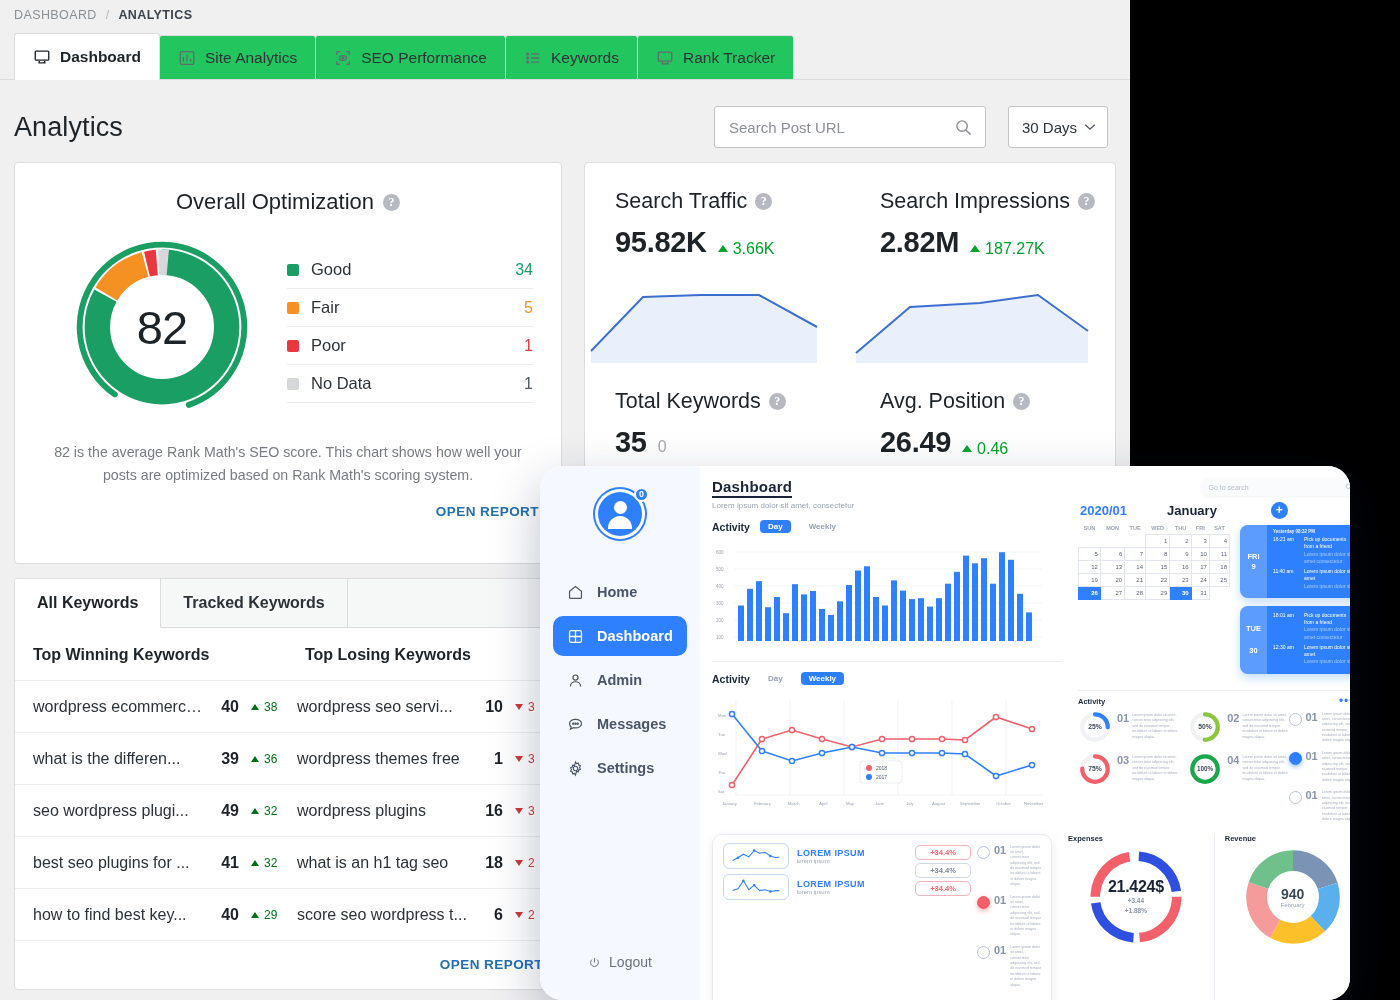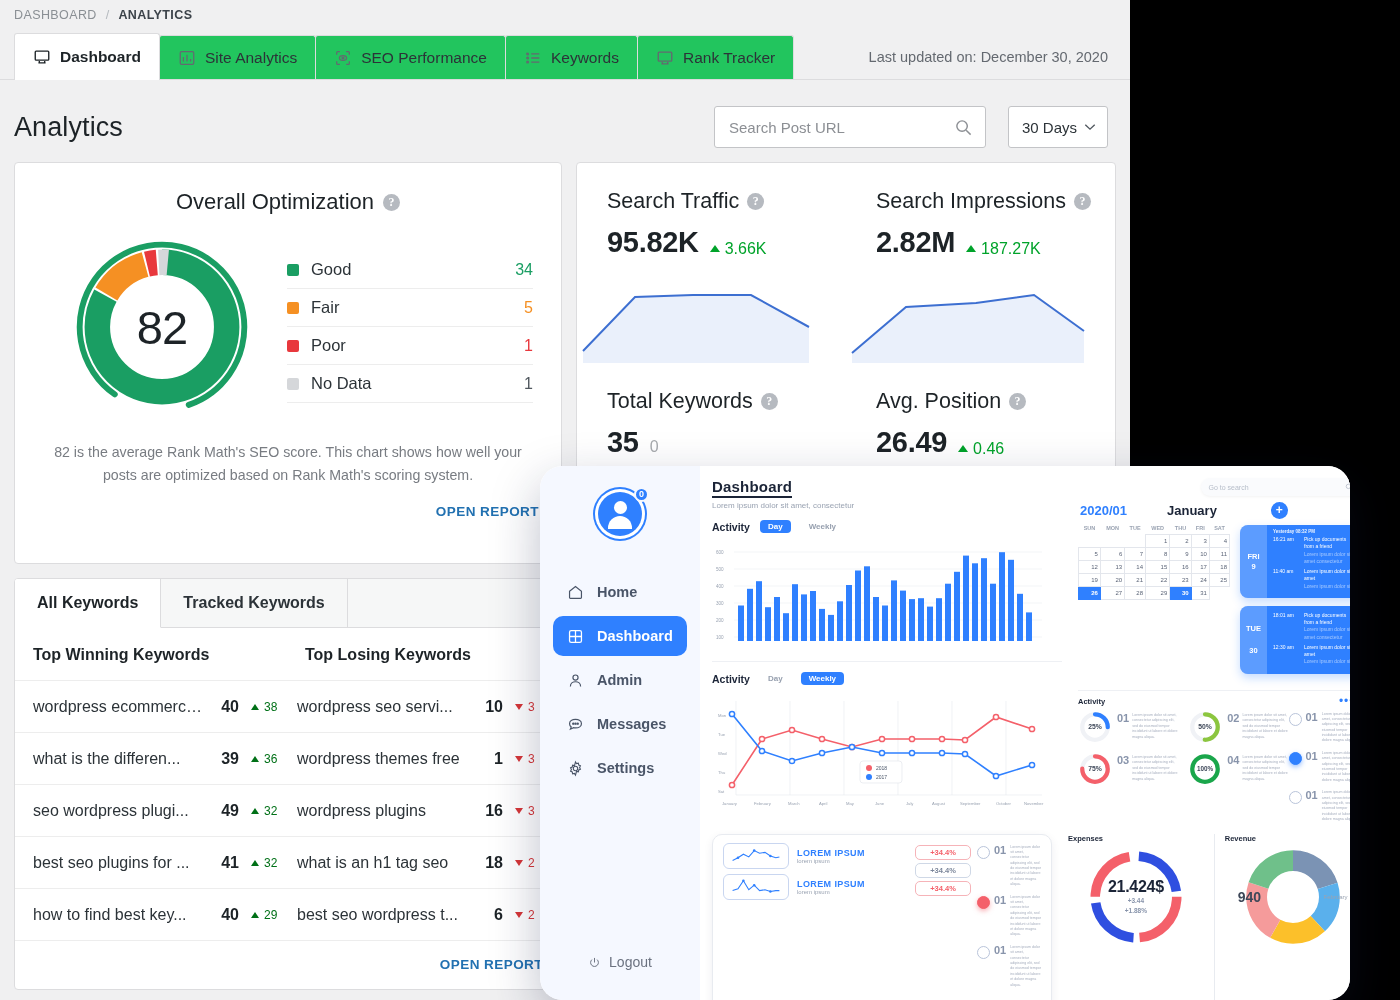--- a/index.html
+++ b/index.html
@@ -68,21 +68,21 @@
   .searchbox input::placeholder { color: #8c8f94; }
   .searchbox .s-ic { position: absolute; right: 12px; top: 11px; color: #8c8f94; }
   .rangesel {
     width: 100px; height: 42px; background: #fff;
     border: 1px solid #c3c4c7; border-radius: 3px;
     display: flex; align-items: center; justify-content: space-between;
     padding: 0 11px 0 13px; font-size: 15px; color: #2c3338;
   }
   .chev { width: 12px; height: 8px; color: #50575e; }
 
-  .grid-row { display: flex; gap: 14px; padding: 0 14px; align-items: stretch; }
+  .grid-row { display: flex; gap: 22px; padding: 0 14px; align-items: stretch; }
 
   .card {
     background: #fff; border: 1px solid #dcdcde; border-radius: 4px;
   }
 
   
   .opt-card { width: 548px; padding: 26px 22px 16px; }
   .card-title {
     text-align: center; font-size: 22px; color: #1d2327; font-weight: 400;
     display: flex; align-items: center; justify-content: center; gap: 9px;
@@ -333,21 +333,20 @@
         </svg>
         <span>Keywords</span>
       </div>
       <div class="tab">
         <svg class="ticon" viewBox="0 0 20 20" fill="none" stroke="currentColor" stroke-width="1.5">
           <rect x="2.5" y="3.5" width="15" height="10" rx="1"></rect>
             <path d="M6 16.5h8M7 14.5v2M13 14.5v2"></path>
         </svg>
         <span>Rank Tracker</span>
       </div>
-      <div class="updated">Last updated on: December 30, 2020</div>
     </div>
 
     <div class="page-head">
       <div class="page-title">Analytics</div>
       <div class="head-tools">
         <div class="searchbox">
           <input placeholder="Search Post URL" style="">
           <svg class="s-ic" width="19" height="19" viewBox="0 0 20 20" fill="none" stroke="currentColor" stroke-width="1.5">
             <circle cx="8.5" cy="8.5" r="5.5"></circle>
               <path d="M12.8 12.8L17.5 17.5"></path>
@@ -578,21 +577,21 @@
       <div class="kw-row">
         <div class="kw-col">
           <span class="kw-name">how to find best key...</span>
           <span class="kw-pos">40</span>
           <span class="kw-diff up">
               <span class="t-up"></span>
               <span>29</span>
             </span>
         </div>
         <div class="kw-col">
-          <span class="kw-name">best seo wordpress t...</span>
+          <span class="kw-name">score seo wordpress t...</span>
           <span class="kw-pos">6</span>
           <span class="kw-diff down">
               <span class="t-dn"></span>
               <span>2</span>
             </span>
         </div>
       </div>
 
       <div class="kw-foot">
         <span class="open-report">OPEN REPORT</span>
@@ -1117,21 +1116,21 @@
             <div style="position:relative;width:110px;height:104px;margin:2px auto 0">
               <svg viewBox="0 0 120 120" width="110" height="104">
                 <g transform="rotate(-90 60 60)" fill="none" stroke-width="24">
                   <circle cx="60" cy="60" r="42" stroke="#7b93b4" stroke-dasharray="52.8 211.2"></circle>
                   <circle cx="60" cy="60" r="42" stroke="#5ab0ec" stroke-dasharray="47.5 216.5" stroke-dashoffset="-52.8"></circle>
                   <circle cx="60" cy="60" r="42" stroke="#fcc02a" stroke-dasharray="52.8 211.2" stroke-dashoffset="-100.3"></circle>
                   <circle cx="60" cy="60" r="42" stroke="#f59b9b" stroke-dasharray="58.1 205.9" stroke-dashoffset="-153.1"></circle>
                   <circle cx="60" cy="60" r="42" stroke="#6fc08a" stroke-dasharray="52.8 211.2" stroke-dashoffset="-211.2"></circle>
                 </g>
               </svg>
-              <div style="position:absolute;inset:0;display:flex;flex-direction:row;align-items:center;justify-content:space-between">
+              <div style="position:absolute;inset:0;display:flex;flex-direction:column;align-items:center;justify-content:center">
                 <div class="rev-val">940</div>
                 <div class="rev-sub">February</div>
               </div>
             </div>
           </div>
         </div>
       </div>
 
     </div>
   </div>

